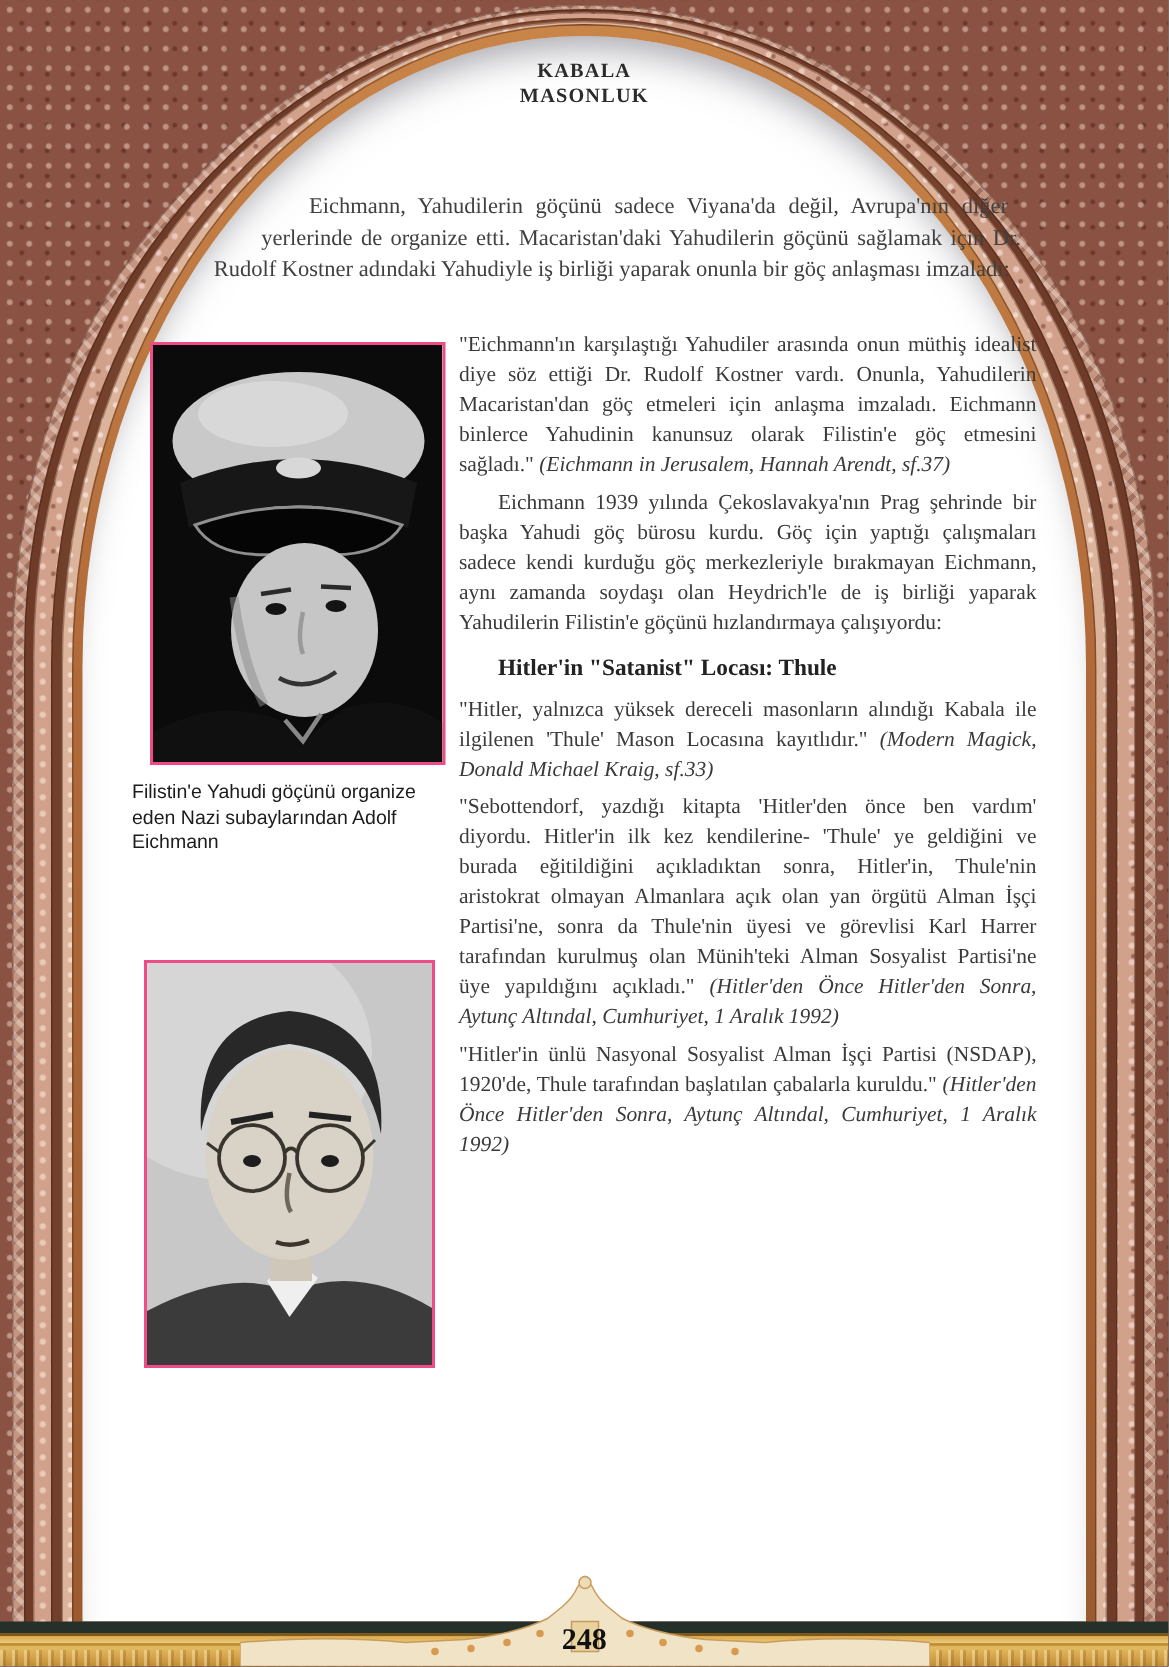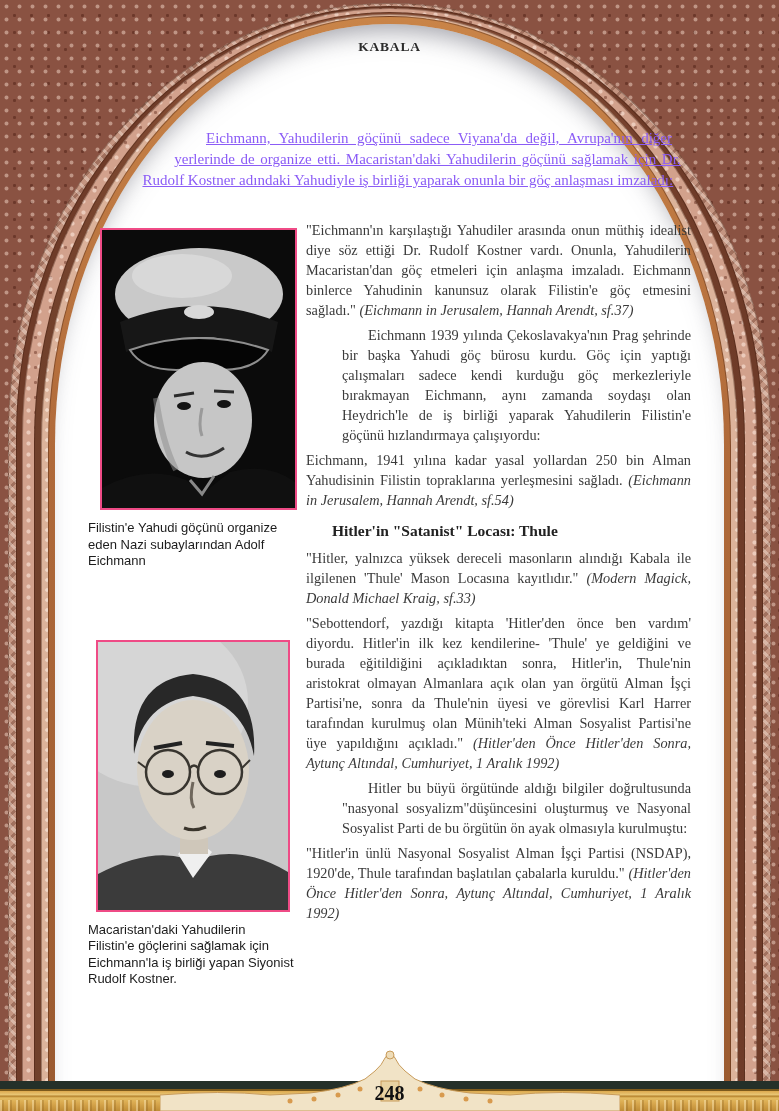--- a/index.html
+++ b/index.html
@@ -27,34 +27,34 @@
       #dcb39b;}
   .r7{inset:16px 48px 0;background:linear-gradient(180deg,#c98448,#b06a3a 40%,#9a5a30);}
   .paper{
     position:absolute;inset:24px 55px 30px;background:#fff;
     border-radius:50% 50% 0 0 / 420px 420px 0 0;
     box-shadow:inset 0 20px 26px -14px rgba(80,80,95,.55);
   }
   .book-title{position:absolute;top:14px;left:0;right:0;text-align:center;
     font-weight:bold;font-size:13.5px;line-height:17px;letter-spacing:.8px;color:#2b2b2b;}
   .intro{position:absolute;top:104px;left:33px;width:602px;margin:0;
-    font-size:15px;line-height:21px;color:#8b5cf6;text-align:justify;text-decoration:underline;}
+    font-size:15px;line-height:21px;color:#404040;text-align:justify;}
   .arch-l{float:left;width:118px;height:78px;shape-outside:polygon(0 0,118px 0,0 78px);}
   .arch-r{float:right;width:18px;height:44px;shape-outside:polygon(100% 0,0 0,100% 100%);}
   .left-col{position:absolute;top:196px;left:33px;width:215px;}
   .photo{border:2px solid #ef4b86;display:block;overflow:hidden;}
   .photo svg{display:block;}
   .photo-1{width:193px;height:278px;margin:8px 0 0 12px;}
   .photo-2{width:190px;height:268px;margin:70px 0 0 8px;}
   .caption{font-family:"Liberation Sans", sans-serif;font-weight:normal;
     font-size:13px;line-height:16.5px;color:#1c1c1c;margin-top:10px;width:207px;}
   .right-col{position:absolute;top:196px;left:251px;width:385px;
     font-size:14.3px;line-height:20px;color:#3a3a3a;text-align:justify;}
   .right-col p{margin:0 0 5px;}
-  .right-col p.indent{text-indent:26px;margin-left:36px;}
+  .right-col p.indent{text-indent:26px;}
   .right-col h2{font-size:15.5px;line-height:20px;color:#222;margin:11px 0 7px;padding-left:26px;font-weight:bold;}
   .cite{}
   .footer-band{position:absolute;left:0;right:0;bottom:0;height:30px;z-index:5;
     background:linear-gradient(180deg,#243029 0px,#243029 8px,#7d5a1c 8px,#7d5a1c 10px,
       #dda94e 10px,#e9c878 14px,#b17d28 15px,#e4bc62 17px,#d9a94f 22px,#c08d36 30px);}
   .footer-band::after{content:"";position:absolute;left:0;right:0;bottom:0;height:11px;
     background:repeating-linear-gradient(90deg, rgba(255,240,200,.4) 0 2px, rgba(120,80,20,.25) 2px 4px, transparent 4px 8px);}
   .ornament{position:absolute;left:50%;bottom:0;transform:translateX(-50%);width:460px;height:62px;z-index:6;}
   .page-number{position:absolute;left:0;right:0;bottom:6px;text-align:center;z-index:7;
     font-weight:bold;font-size:20px;color:#101010;}
@@ -68,20 +68,21 @@
   <div class="ring r3"></div>
   <div class="ring r4"></div>
   <div class="ring r5"></div>
   <div class="ring r6"></div>
   <div class="ring r7"></div>
 
   <div class="paper">
 
     <div class="book-title">
       <div>KABALA</div>
+      <div>MASONLUK</div>
     </div>
 
     <p class="intro"><span class="arch-l"></span><span class="arch-r"></span><span>Eichmann, Yahudilerin göçünü sadece Viyana'da değil, Avrupa'nın diğer yerlerinde de organize etti. Macaristan'daki Yahudilerin göçünü sağlamak için Dr. Rudolf Kostner adındaki Yahudiyle iş birliği yaparak onunla bir göç anlaşması imzaladı:</span></p>
 
     <div class="left-col">
       <div class="photo photo-1">
         <svg width="193" height="278" viewBox="0 0 193 278">
           <rect width="193" height="278" fill="#0b0b0b"></rect>
           <ellipse cx="97" cy="64" rx="84" ry="46" fill="#c9c9c9"></ellipse>
           <ellipse cx="80" cy="46" rx="50" ry="22" fill="#dedede" opacity=".7"></ellipse>
@@ -114,31 +115,28 @@
           <circle cx="70" cy="130" r="22" fill="none" stroke="#38352f" stroke-width="2.5"></circle>
           <circle cx="122" cy="130" r="22" fill="none" stroke="#38352f" stroke-width="2.5"></circle>
           <path d="M92,126 Q96,121 100,126" stroke="#38352f" stroke-width="2.5" fill="none"></path>
           <path d="M48,126 L40,120 M144,126 L152,118" stroke="#38352f" stroke-width="2"></path>
           <ellipse cx="70" cy="132" rx="6" ry="4" fill="#1d1d1d"></ellipse>
           <ellipse cx="122" cy="132" rx="6" ry="4" fill="#1d1d1d"></ellipse>
           <path d="M95,140 Q91,158 96,166" stroke="#6f675c" stroke-width="3" fill="none"></path>
           <path d="M86,186 Q96,190 108,185" stroke="#3a352c" stroke-width="3" fill="none"></path>
         </svg>
       </div>
-      <div class="caption">Macaristan'daki Yahudilerin Filistin'e göçlerini sağlamak için Eichmann'la iş birliği yapan Siyonist Rudolf Kostner.</div>
     </div>
 
     <div class="right-col">
       <p><span>"Eichmann'ın karşılaştığı Yahudiler arasında onun müthiş idealist diye söz ettiği Dr. Rudolf Kostner vardı. Onunla, Yahudilerin Macaristan'dan göç etmeleri için anlaşma imzaladı. Eichmann binlerce Yahudinin kanunsuz olarak Filistin'e göç etmesini sağladı." </span><em class="cite">(Eichmann in Jerusalem, Hannah Arendt, sf.37)</em></p>
       <p class="indent">Eichmann 1939 yılında Çekoslavakya'nın Prag şehrinde bir başka Yahudi göç bürosu kurdu. Göç için yaptığı çalışmaları sadece kendi kurduğu göç merkezleriyle bırakmayan Eichmann, aynı zamanda soydaşı olan Heydrich'le de iş birliği yaparak Yahudilerin Filistin'e göçünü hızlandırmaya çalışıyordu:</p>
-      <p><span>Eichmann, 1941 yılına kadar yasal yollardan 250 bin Alman Yahudisinin Filistin topraklarına yerleşmesini sağladı. </span><em class="cite">(Eichmann in Jerusalem, Hannah Arendt, sf.54)</em></p>
       <h2>Hitler'in "Satanist" Locası: Thule</h2>
       <p><span>"Hitler, yalnızca yüksek dereceli masonların alındığı Kabala ile ilgilenen 'Thule' Mason Locasına kayıtlıdır." </span><em class="cite">(Modern Magick, Donald Michael Kraig, sf.33)</em></p>
       <p><span>"Sebottendorf, yazdığı kitapta 'Hitler'den önce ben vardım' diyordu. Hitler'in ilk kez kendilerine- 'Thule' ye geldiğini ve burada eğitildiğini açıkladıktan sonra, Hitler'in, Thule'nin aristokrat olmayan Almanlara açık olan yan örgütü Alman İşçi Partisi'ne, sonra da Thule'nin üyesi ve görevlisi Karl Harrer tarafından kurulmuş olan Münih'teki Alman Sosyalist Partisi'ne üye yapıldığını açıkladı." </span><em class="cite">(Hitler'den Önce Hitler'den Sonra, Aytunç Altındal, Cumhuriyet, 1 Aralık 1992)</em></p>
-      <p class="indent">Hitler bu büyü örgütünde aldığı bilgiler doğrultusunda "nasyonal sosyalizm"düşüncesini oluşturmuş ve Nasyonal Sosyalist Parti de bu örgütün ön ayak olmasıyla kurulmuştu:</p>
       <p><span>"Hitler'in ünlü Nasyonal Sosyalist Alman İşçi Partisi (NSDAP), 1920'de, Thule tarafından başlatılan çabalarla kuruldu." </span><em class="cite">(Hitler'den Önce Hitler'den Sonra, Aytunç Altındal, Cumhuriyet, 1 Aralık 1992)</em></p>
     </div>
 
   </div>
 
   <div class="footer-band"></div>
   <div class="ornament">
     <svg width="460" height="62" viewBox="0 0 460 62">
       <path d="M0,62 L0,46 Q60,41 110,46 L150,44 Q185,40 205,30 L215,22 Q222,16 225,9 L230,2 L235,9 Q238,16 245,22 L255,30 Q275,40 310,44 L350,46 Q400,41 460,46 L460,62 Z" fill="#f1e3c6" stroke="#c89b5a" stroke-width="1"></path>
       <circle cx="230" cy="6" r="4" fill="#eedcb8" stroke="#c89b5a" stroke-width="1"></circle>

